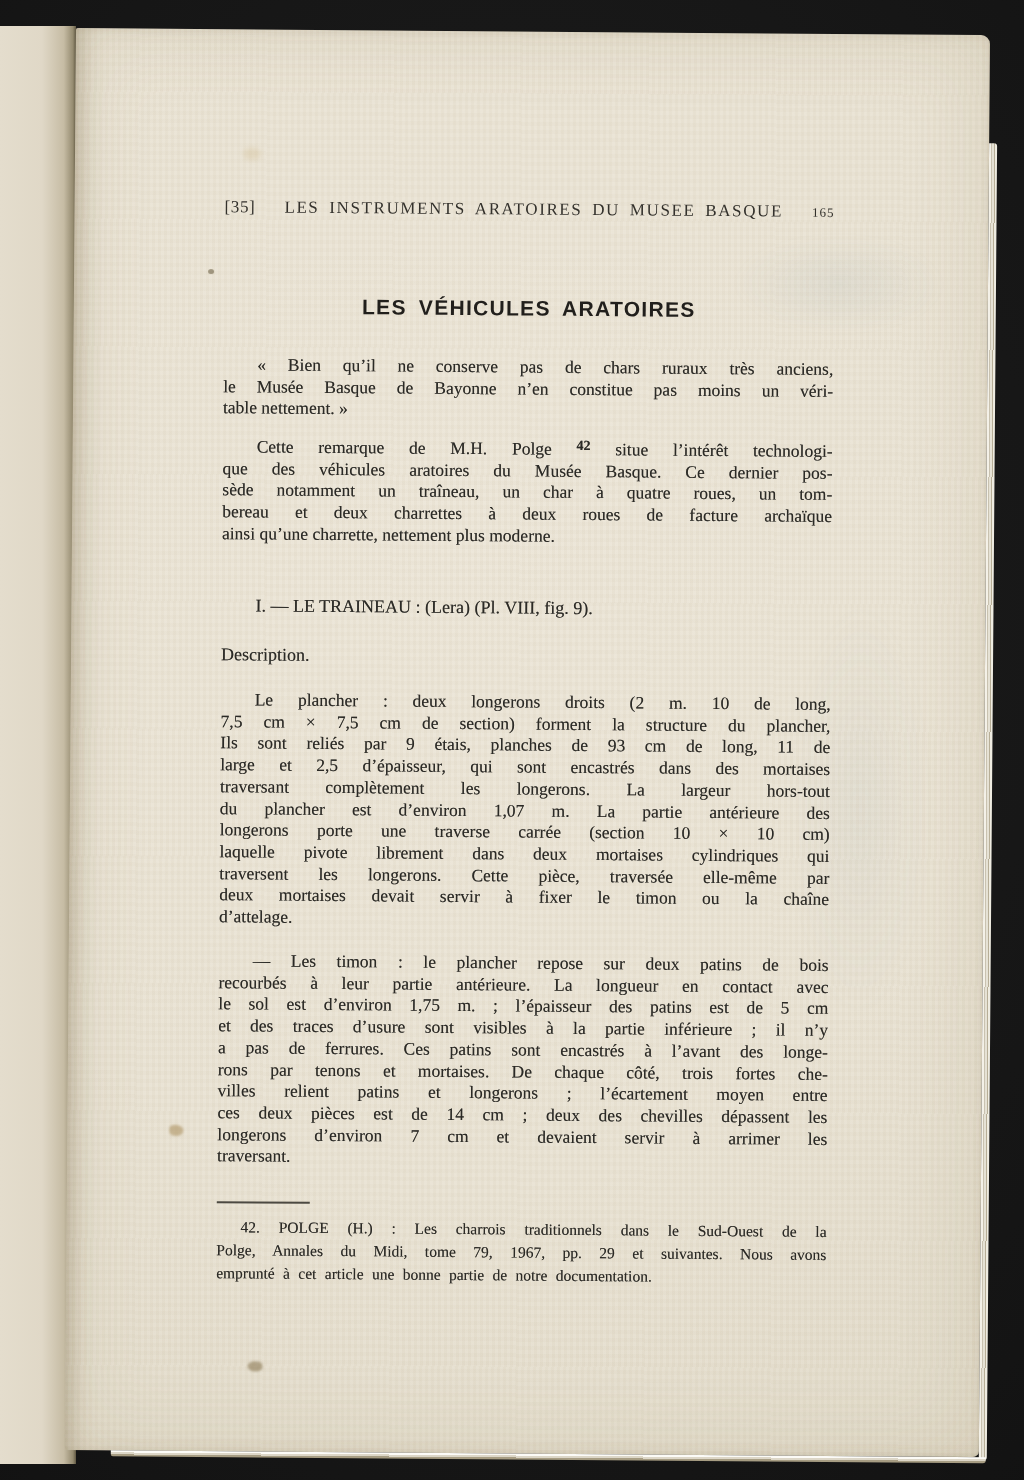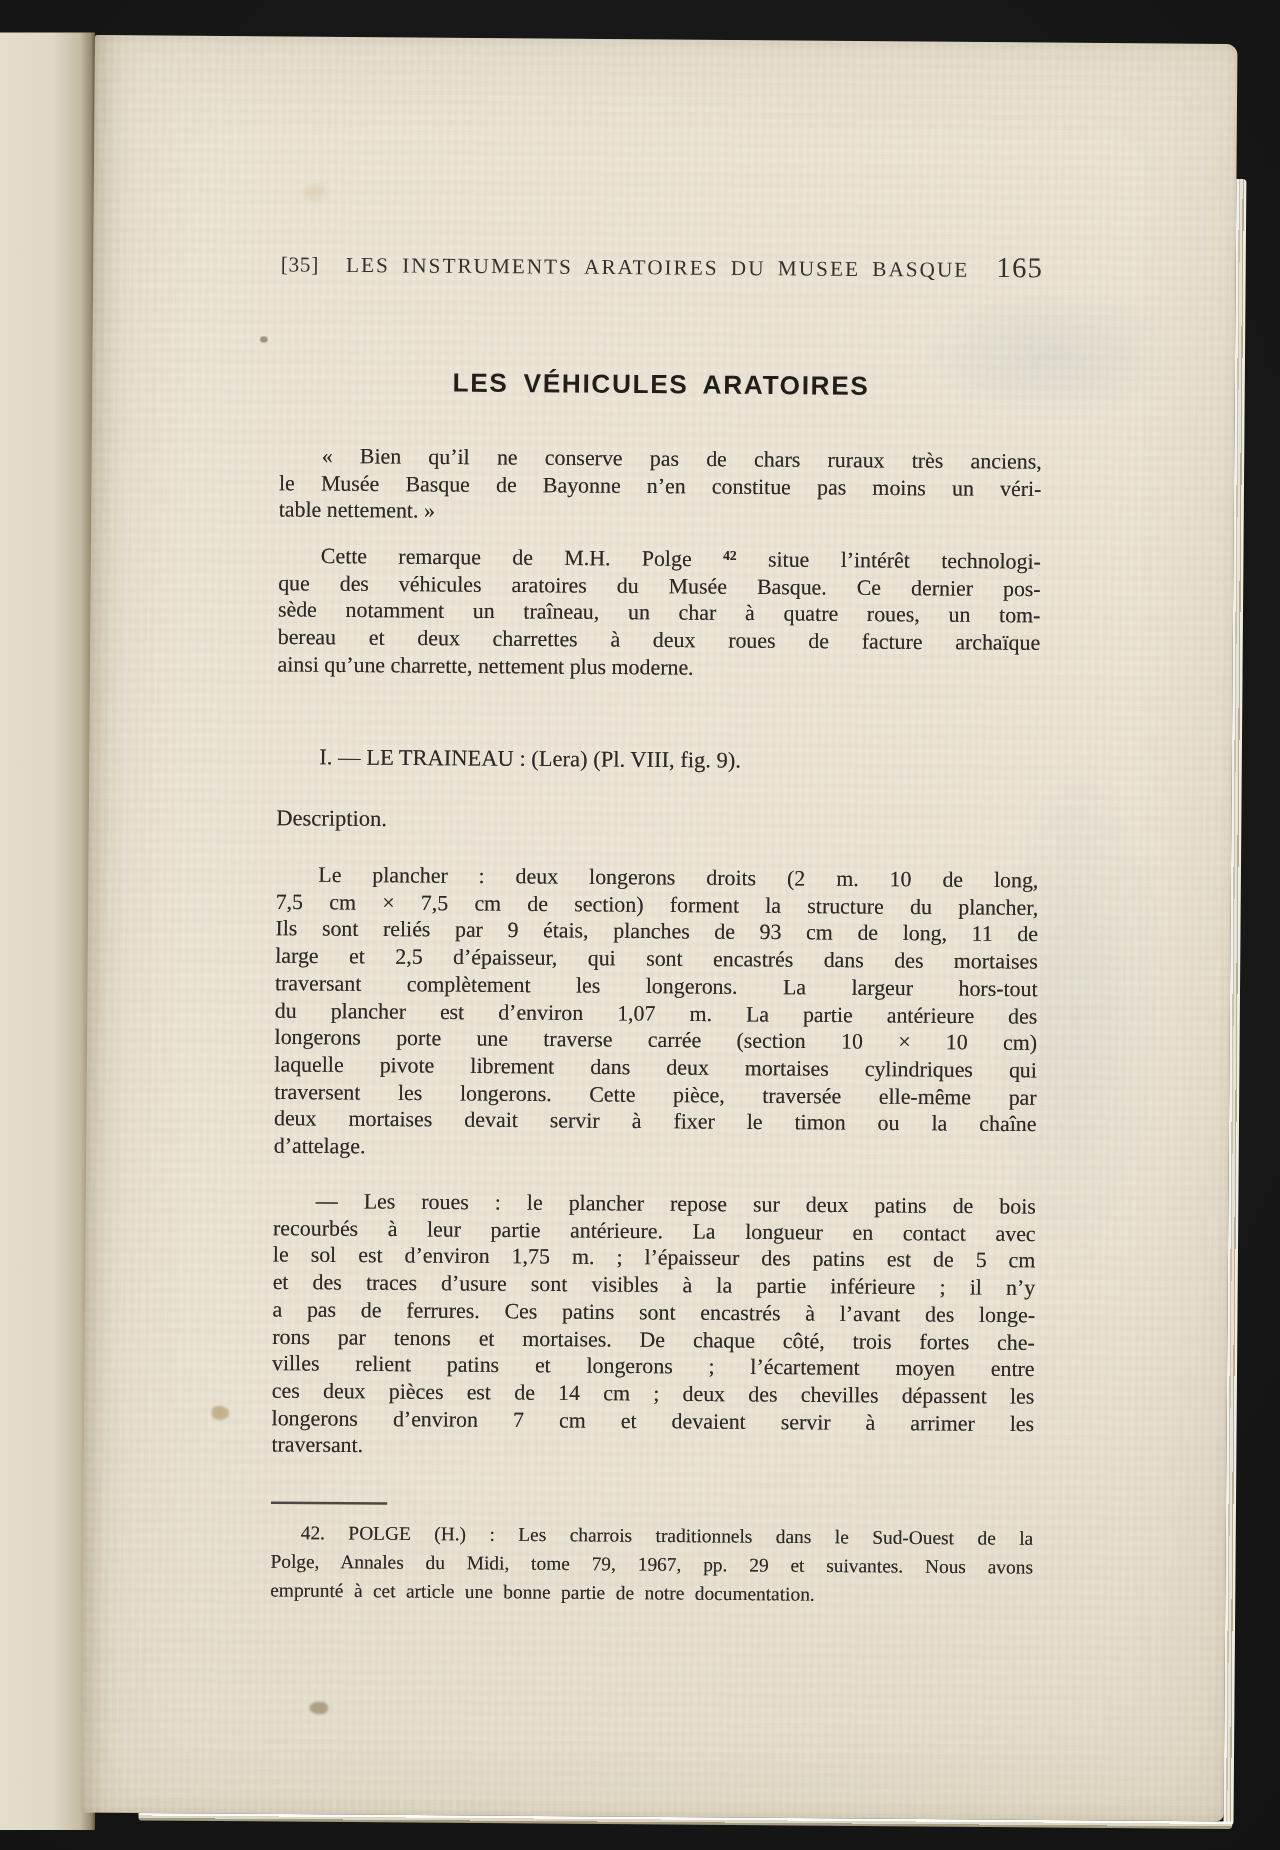--- a/index.html
+++ b/index.html
@@ -54,21 +54,21 @@
   }
   
   .textcol{position:absolute;left:150px;width:610px;color:var(--ink);}
   .running-header{
     top:168px;display:flex;align-items:baseline;
     font-size:17px;letter-spacing:.6px;color:#33312c;
   }
   .running-header .mid{
     flex:1;text-align:center;letter-spacing:1.6px;word-spacing:4px;white-space:nowrap;
   }
-  .running-header .folio{font-size:23px;letter-spacing:1px;}
+  .running-header .folio{font-size:13px;letter-spacing:1px;}
   .article-title{
     top:265px;text-align:center;
     font-family:"Liberation Sans", sans-serif;font-weight:700;
     font-size:21px;letter-spacing:1.3px;word-spacing:5px;color:#211f1c;
   }
   .para{font-size:17.5px;line-height:21.7px;}
   .para .line{text-align:justify;text-align-last:justify;white-space:nowrap;
     text-shadow:0 0 .5px rgba(43,42,38,.55);}
   .para .line.end{text-align-last:left;}
   .para .line.indent{text-indent:34px;}
@@ -77,21 +77,21 @@
   .h-section{top:566px;font-size:18px;}
   .h-desc{top:615px;font-size:18px;}
   .p-plancher{top:660px;}
   .p-patins{top:921px;}
   .footnote-rule{
     position:absolute;left:150px;top:1172px;width:93px;height:2px;
     background:#3b3832;opacity:.9;
   }
   .footnote{top:1186px;font-size:15.5px;line-height:23.2px;}
   .footnote .line.indent{text-indent:24px;}
-  .line .sup{font-size:11px;vertical-align:5px;letter-spacing:0;font-weight:bold;}
+  .line .sup{font-size:14px;vertical-align:5px;letter-spacing:0;font-weight:bold;}
   .line.spread{word-spacing:4.5px;}
   
   .stain{position:absolute;border-radius:50%;pointer-events:none;}
   .stain-dot{left:134px;top:240px;width:6px;height:5px;background:#6e6246;opacity:.6;filter:blur(.4px);}
   .stain-soft-top{left:168px;top:118px;width:18px;height:13px;background:#c6ab72;opacity:.22;filter:blur(2.5px);}
   .stain-left-low{left:102px;top:1096px;width:14px;height:11px;background:#a3854e;opacity:.5;filter:blur(1px);border-radius:40% 60% 55% 45%;}
   .stain-bottom{left:182px;top:1332px;width:15px;height:10px;background:#84714a;opacity:.55;filter:blur(.8px);border-radius:55% 45% 50% 60%;}
   .ghost{position:absolute;pointer-events:none;filter:blur(5px);}
   .ghost-1{left:640px;top:200px;width:250px;height:100px;
     background:radial-gradient(60% 70% at 50% 50%, rgba(124,148,160,.10), rgba(124,148,160,0) 70%);}
@@ -150,21 +150,21 @@
       <div class="line"><span>large et 2,5 d’épaisseur, qui sont encastrés dans des mortaises</span></div>
       <div class="line"><span>traversant complètement les longerons. La largeur hors-tout</span></div>
       <div class="line"><span>du plancher est d’environ 1,07 m. La partie antérieure des</span></div>
       <div class="line"><span>longerons porte une traverse carrée (section 10 × 10 cm)</span></div>
       <div class="line"><span>laquelle pivote librement dans deux mortaises cylindriques qui</span></div>
       <div class="line"><span>traversent les longerons. Cette pièce, traversée elle-même par</span></div>
       <div class="line"><span>deux mortaises devait servir à fixer le timon ou la chaîne</span></div>
       <div class="line end"><span>d’attelage.</span></div>
     </div>
   <div class="textcol para p-patins">
-      <div class="line indent"><span>— </span><span class="i">Les roues</span><span> : le plancher repose sur deux patins de bois</span></div>
+      <div class="line indent"><span>— </span><span class="i">Les timon</span><span> : le plancher repose sur deux patins de bois</span></div>
       <div class="line"><span>recourbés à leur partie antérieure. La longueur en contact avec</span></div>
       <div class="line"><span>le sol est d’environ 1,75 m. ; l’épaisseur des patins est de 5 cm</span></div>
       <div class="line"><span>et des traces d’usure sont visibles à la partie inférieure ; il n’y</span></div>
       <div class="line"><span>a pas de ferrures. Ces patins sont encastrés à l’avant des longe-</span></div>
       <div class="line"><span>rons par tenons et mortaises. De chaque côté, trois fortes che-</span></div>
       <div class="line"><span>villes relient patins et longerons ; l’écartement moyen entre</span></div>
       <div class="line"><span>ces deux pièces est de 14 cm ; deux des chevilles dépassent les</span></div>
       <div class="line"><span>longerons d’environ 7 cm et devaient servir à arrimer les</span></div>
       <div class="line end"><span>traversant.</span></div>
     </div>

